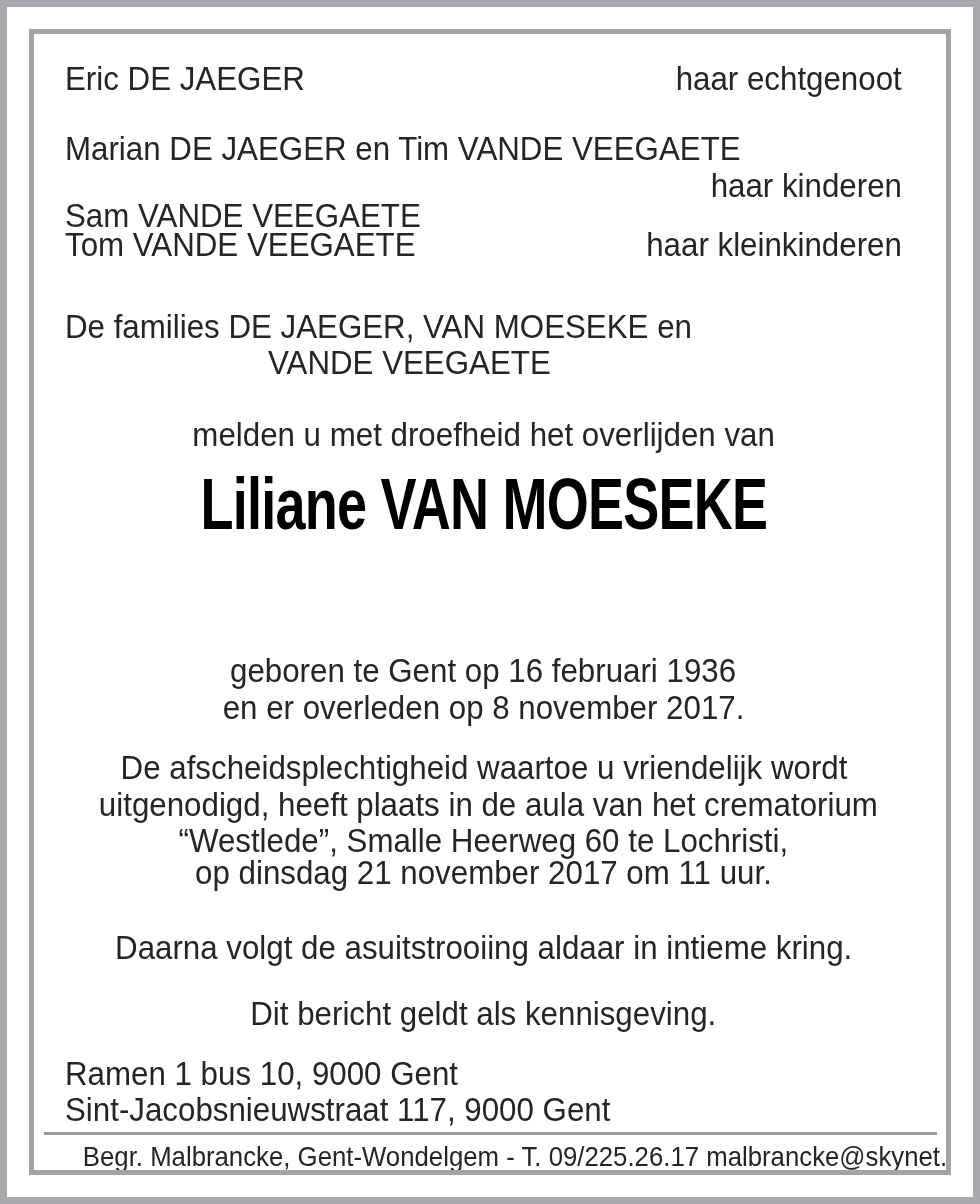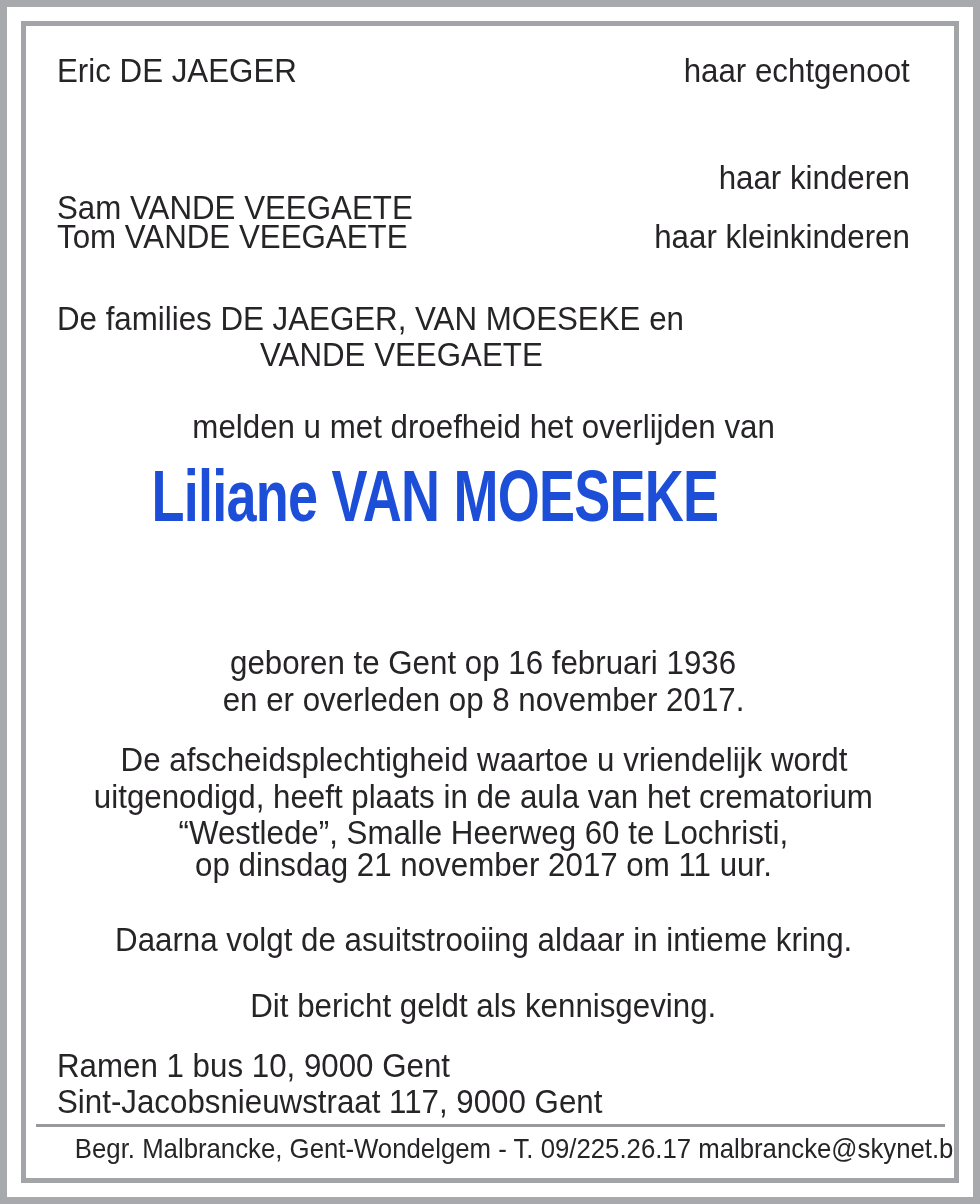--- a/index.html
+++ b/index.html
@@ -6,21 +6,21 @@
     margin: 0;
     padding: 0;
     background: #ffffff;
   }
   .page {
     position: relative;
     width: 980px;
     height: 1204px;
     box-sizing: border-box;
     border: 7px solid #a7a9ac;
-    padding: 14px;
+    padding: 22px;
     background: #ffffff;
     font-family: "Liberation Sans", sans-serif;
     color: #272427;
   }
   .frame {
     position: relative;
     box-sizing: border-box;
     width: 100%;
     height: 100%;
     border: 5px solid #a2a4a8;
@@ -47,24 +47,25 @@
   
   .cx { display: inline-block; transform: scaleX(0.92); }
   .ol { transform-origin: 0 50%; }
   .oc { transform-origin: 50% 50%; }
   .or { transform-origin: 100% 50%; }
   .bold { font-weight: 400; }
   .name-row {
     position: absolute;
     left: 31px;
     right: 44px;
+    text-align: center;
     font-size: 72px;
     line-height: 80px;
     font-weight: 700;
-    color: #1d4ed8;
+    color: #000000;
     white-space: nowrap;
   }
   .cx-name {
     display: inline-block;
     transform: scaleX(0.75);
     transform-origin: 50% 50%;
     letter-spacing: -1px;
   }
   .indent-row {
     position: absolute;
@@ -97,20 +98,23 @@
 <body>
 
 <div class="page">
   <div class="frame">
 
     <div class="row split" style="top:26px">
       <span class="cx ol">Eric DE JAEGER</span>
       <span class="cx or">haar echtgenoot</span>
     </div>
 
+    <div class="row t-left" style="top:96px">
+      <span class="cx ol">Marian DE JAEGER en Tim VANDE VEEGAETE</span>
+    </div>
 
     <div class="row t-right" style="top:133px">
       <span class="cx or">haar kinderen</span>
     </div>
 
     <div class="row t-left" style="top:163px">
       <span class="cx ol">Sam VANDE VEEGAETE</span>
     </div>
 
     <div class="row split" style="top:192px">

